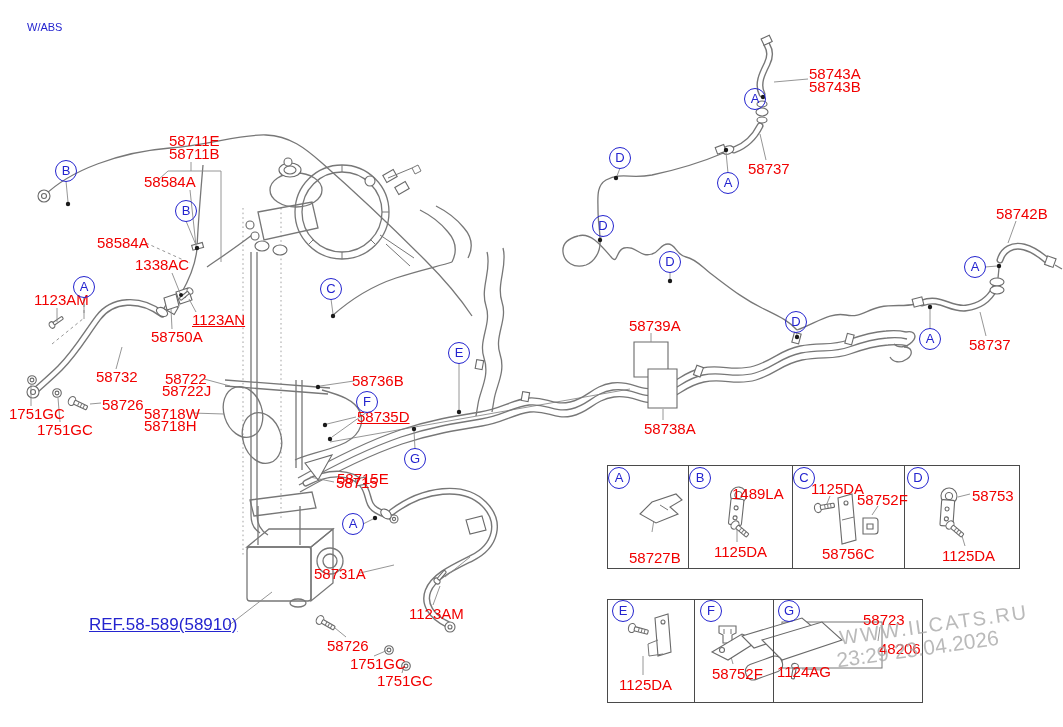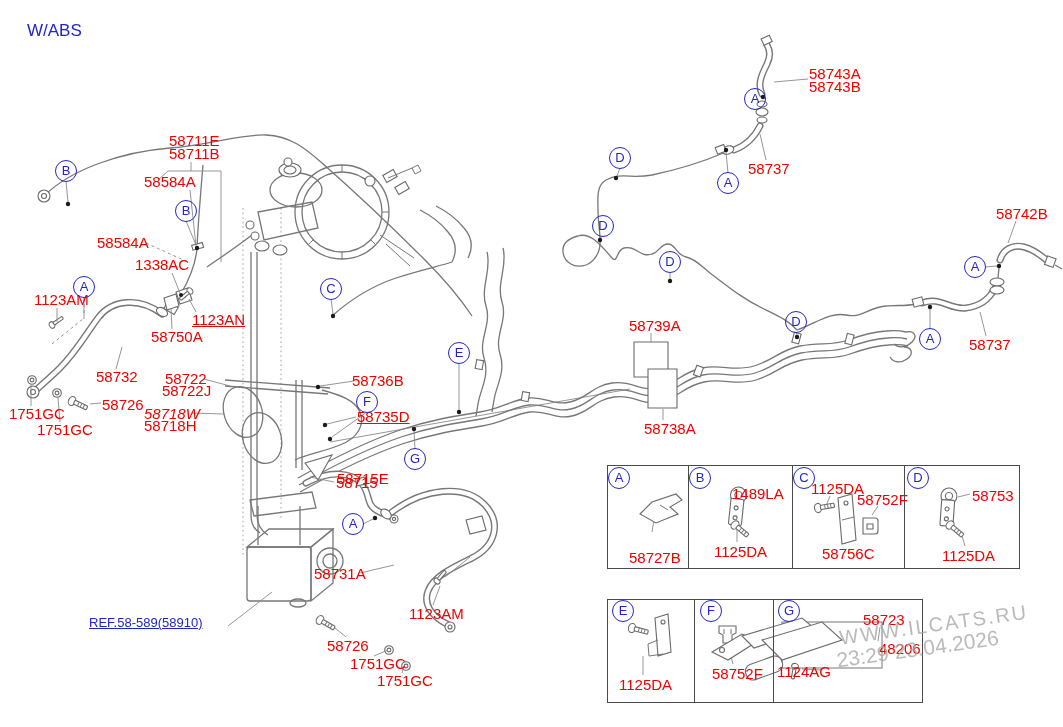--- a/index.html
+++ b/index.html
@@ -13,22 +13,22 @@
   .dot {stroke:#999;stroke-width:0.9;fill:none;stroke-dasharray:1.6 3;}
   .hz  {stroke:var(--line-gray,#777);stroke-width:7;fill:none;stroke-linecap:round;}
   .hc  {stroke:#fff;stroke-width:4.2;fill:none;stroke-linecap:round;}
   .fit {stroke:#6a6a6a;stroke-width:1.1;fill:#fff;}
   .anch{fill:#1a1a1a;}
   .part-label{position:absolute;color:var(--label-red,#f10000);font-size:15px;line-height:15px;
               white-space:nowrap;z-index:5;}
   .callout{position:absolute;width:20px;height:20px;border:1.6px solid var(--callout-blue,#2424cf);
            border-radius:50%;color:var(--callout-blue,#2424cf);font-size:13px;line-height:19px;
            text-align:center;transform:translate(-50%,-50%);z-index:5;background:rgba(255,255,255,.0);}
-  .title{position:absolute;left:27px;top:21px;color:var(--title-blue,#2424cf);font-size:17px;z-index:5;}
-  .ref-label{position:absolute;left:89px;top:615px;color:var(--title-blue,#2424cf);font-size:13px;
+  .title{position:absolute;left:27px;top:21px;color:var(--title-blue,#2424cf);font-size:11px;z-index:5;}
+  .ref-label{position:absolute;left:89px;top:615px;color:var(--title-blue,#2424cf);font-size:17px;
              text-decoration:underline;z-index:5;cursor:pointer;}
   .watermark{position:absolute;left:838px;top:627px;z-index:6;transform:rotate(-8deg);
              transform-origin:left top;color:var(--watermark-gray,#aaa);opacity:.8;white-space:nowrap;}
   .watermark .w1{font-size:20px;letter-spacing:2px;}
   .watermark .w2{font-size:21px;margin-left:-6px;margin-top:-2px;}
   .legend-cell{position:absolute;border:1px solid #4a4a4a;z-index:2;box-sizing:border-box;}
 </style>
 </head>
 <body>
 
@@ -323,21 +323,21 @@
       <div class="part-label" style="left: 135px; top: 257px;">1338AC</div>
       <div class="part-label" style="left: 34px; top: 292px;">1123AM</div>
       <div class="part-label" style="left: 192px; top: 312px; text-decoration: underline;">1123AN</div>
       <div class="part-label" style="left: 151px; top: 329px;">58750A</div>
       <div class="part-label" style="left: 96px; top: 369px;">58732</div>
       <div class="part-label" style="left: 165px; top: 371px;">58722</div>
       <div class="part-label" style="left: 162px; top: 383px;">58722J</div>
       <div class="part-label" style="left: 102px; top: 397px;">58726</div>
       <div class="part-label" style="left: 9px; top: 406px;">1751GC</div>
       <div class="part-label" style="left: 37px; top: 422px;">1751GC</div>
-      <div class="part-label" style="left: 144px; top: 406px; font-style: italic;">58718W</div>
+      <div class="part-label" style="left: 144px; top: 406px;">58718W</div>
       <div class="part-label" style="left: 144px; top: 418px;">58718H</div>
       <div class="part-label" style="left: 352px; top: 373px;">58736B</div>
       <div class="part-label" style="left: 357px; top: 409px; text-decoration: underline;">58735D</div>
       <div class="part-label" style="left: 336px; top: 475px;">58715</div>
       <div class="part-label" style="left: 337px; top: 471px; text-align: center;">58715E</div>
       <div class="part-label" style="left: 314px; top: 566px;">58731A</div>
       <div class="part-label" style="left: 409px; top: 606px;">1123AM</div>
       <div class="part-label" style="left: 327px; top: 638px;">58726</div>
       <div class="part-label" style="left: 350px; top: 656px;">1751GC</div>
       <div class="part-label" style="left: 377px; top: 673px;">1751GC</div>

